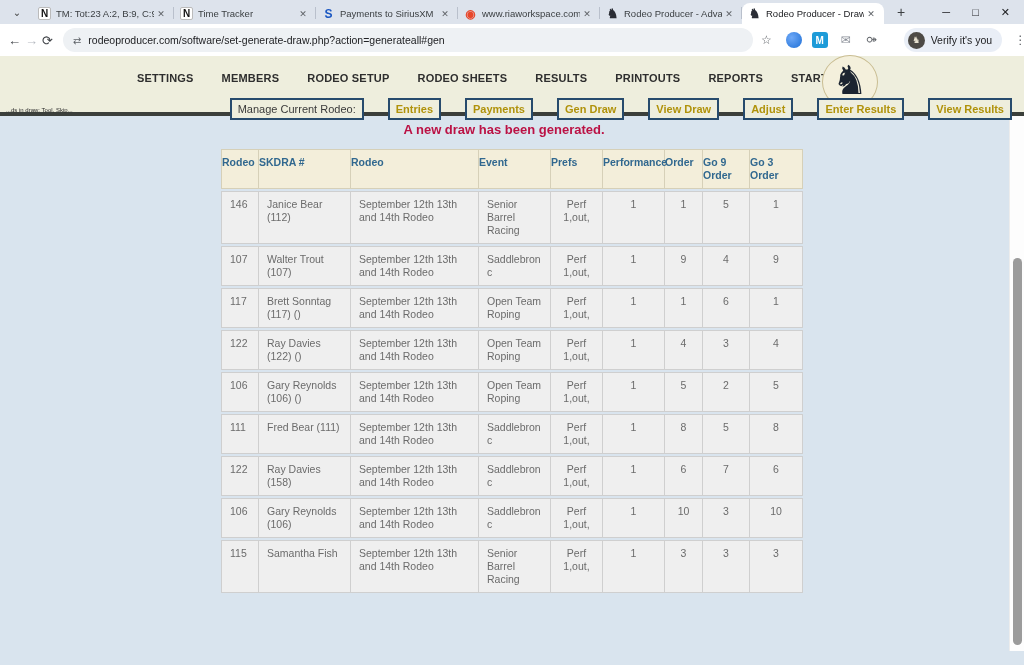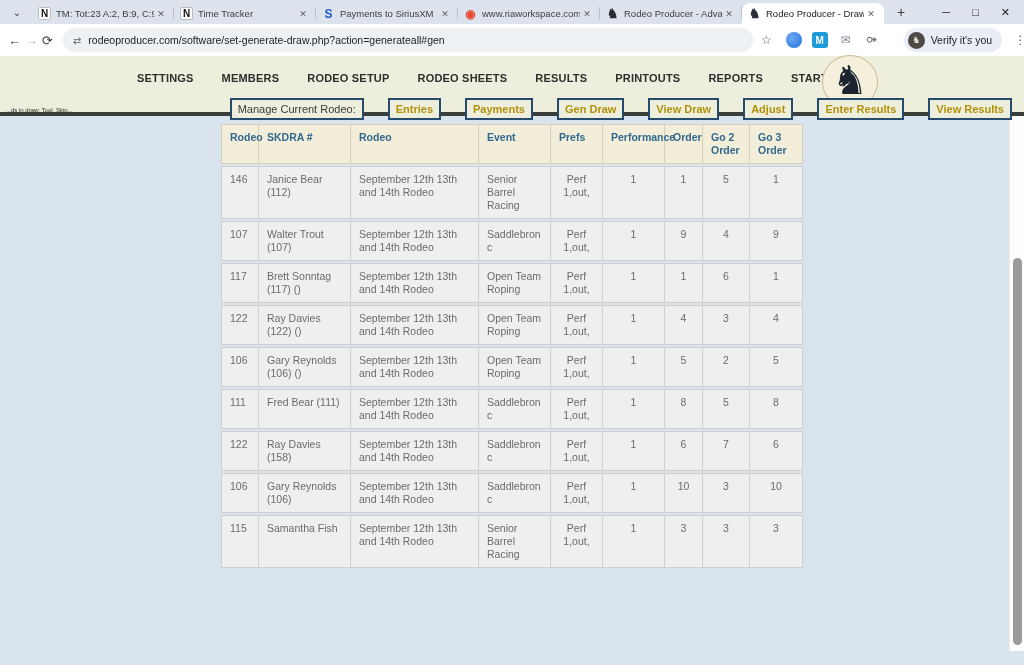--- a/index.html
+++ b/index.html
@@ -95,21 +95,21 @@
   .red-heading.second { margin-bottom:6px; }
 
   .draw-table { width:582px; margin:0 auto; border-collapse:separate;
     border-spacing:0 2px; table-layout:fixed; }
   .draw-table col.c0{width:38px} .draw-table col.c1{width:92px}
   .draw-table col.c2{width:128px} .draw-table col.c3{width:72px}
   .draw-table col.c4{width:52px} .draw-table col.c5{width:62px}
   .draw-table col.c6{width:38px} .draw-table col.c7{width:47px}
   .draw-table col.c8{width:53px}
   .draw-table th { background:#f3eeda; color:#31688f; font-size:10.5px;
-    font-weight:bold; text-align:left; padding:6px 8px; line-height:13px;
+    font-weight:bold; text-align:left; padding:6px 0; line-height:13px;
     border:1px solid #d6d0b8; border-left:none; vertical-align:top; }
   .draw-table th:first-child { border-left:1px solid #d6d0b8; }
   .draw-table td { background:#efefef; color:#6b6b6b; font-size:10.5px;
     padding:6px 8px; line-height:13px; border:1px solid #cfcfcf;
     border-left:none; vertical-align:top; word-wrap:break-word; }
   .draw-table td:first-child { border-left:1px solid #cfcfcf; }
   .draw-table .center { text-align:center; }
 
   
   .page-scrollbar { position:absolute; top:0; right:0; width:15px;
@@ -209,20 +209,21 @@
       <div class="manage-box btn">Gen Draw</div>
       <div class="manage-box btn">View Draw</div>
       <div class="manage-box btn">Adjust</div>
       <div class="manage-box btn">Enter Results</div>
       <div class="manage-box btn">View Results</div>
     </div>
 </div>
 
 <div class="content">
   <div class="scrolled-text">...ds in draw: Tool, Skip...</div>
+  <div class="red-heading first">A new draw has been generated.</div>
 
   <table class="draw-table">
     <colgroup>
       <col class="c0">
         <col class="c1">
         <col class="c2">
         <col class="c3">
         <col class="c4">
       <col class="c5">
         <col class="c6">
@@ -231,21 +232,21 @@
     </colgroup>
     <thead>
         <tr id="table-head-row">
           <th>Rodeo</th>
           <th>SKDRA #</th>
           <th>Rodeo</th>
           <th>Event</th>
           <th>Prefs</th>
           <th>Performance</th>
           <th>Order</th>
-          <th>Go 2 Order</th>
+          <th>Go 9 Order</th>
           <th>Go 3 Order</th>
         </tr>
       </thead>
     <tbody id="table-body">
         <tr>
           <td>146</td>
           <td>Janice Bear (112)</td>
           <td>September 12th 13th and 14th Rodeo</td>
           <td>Senior Barrel Racing</td>
           <td class="center">Perf 1,out,</td>

